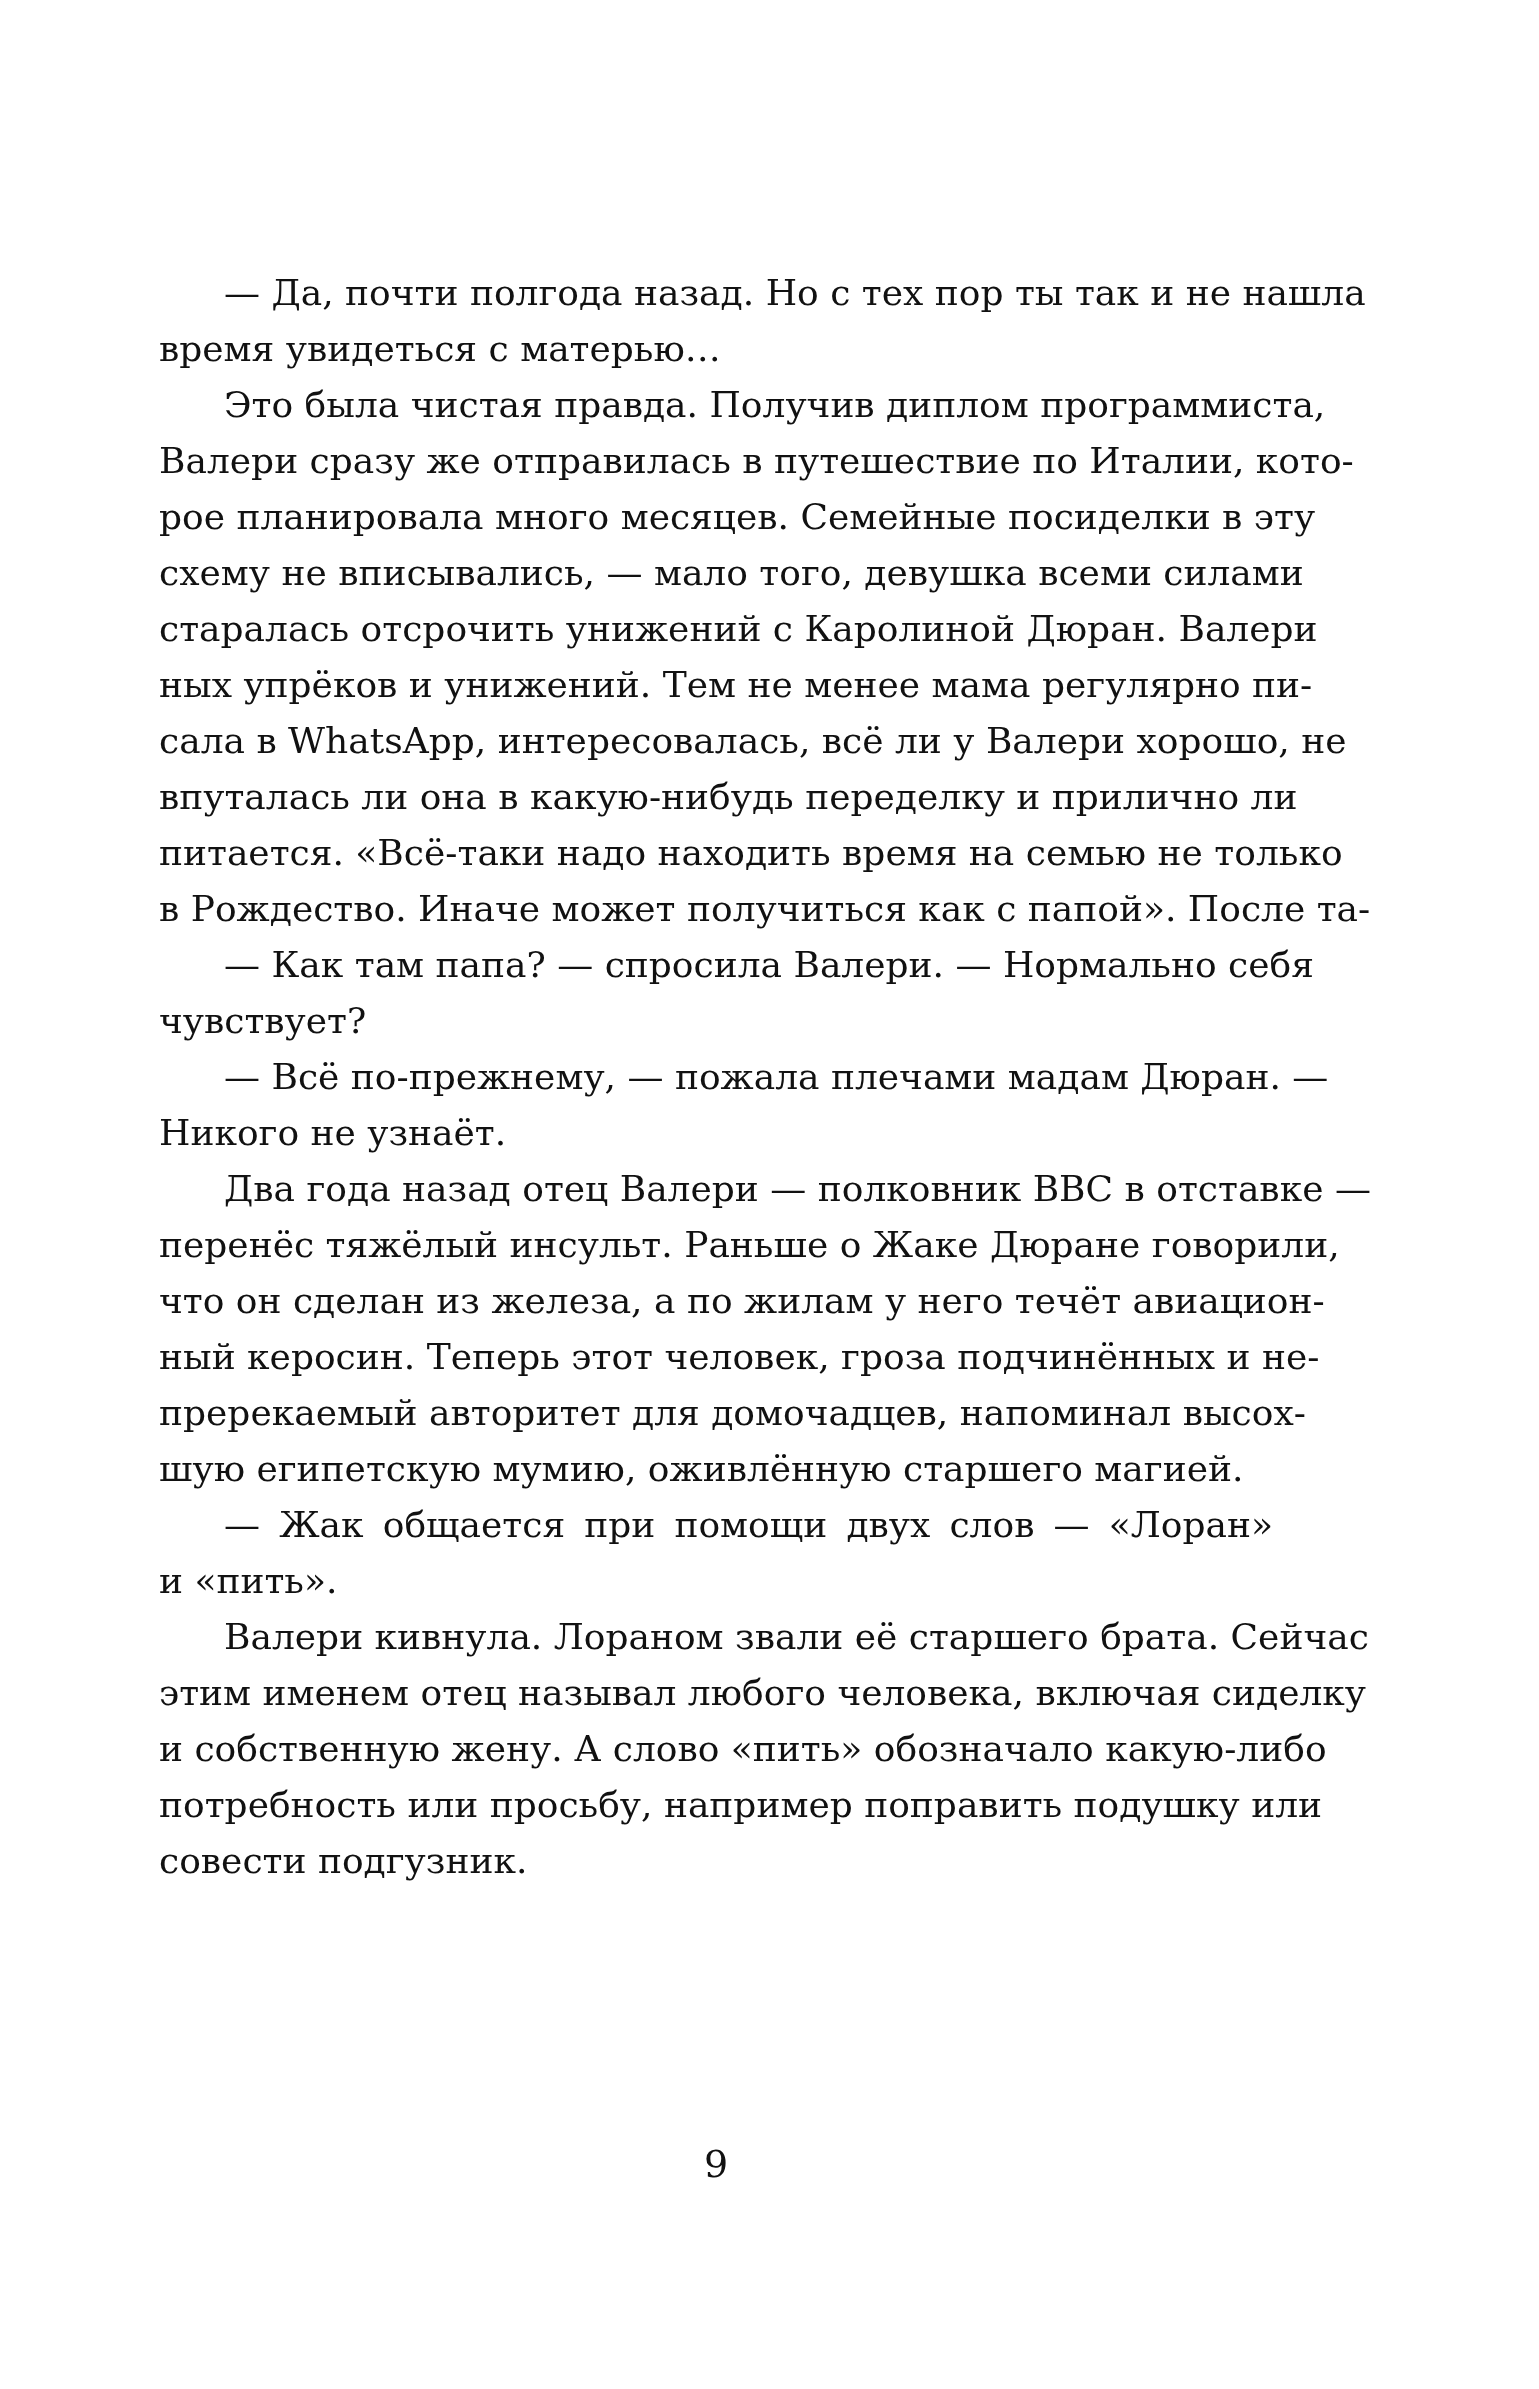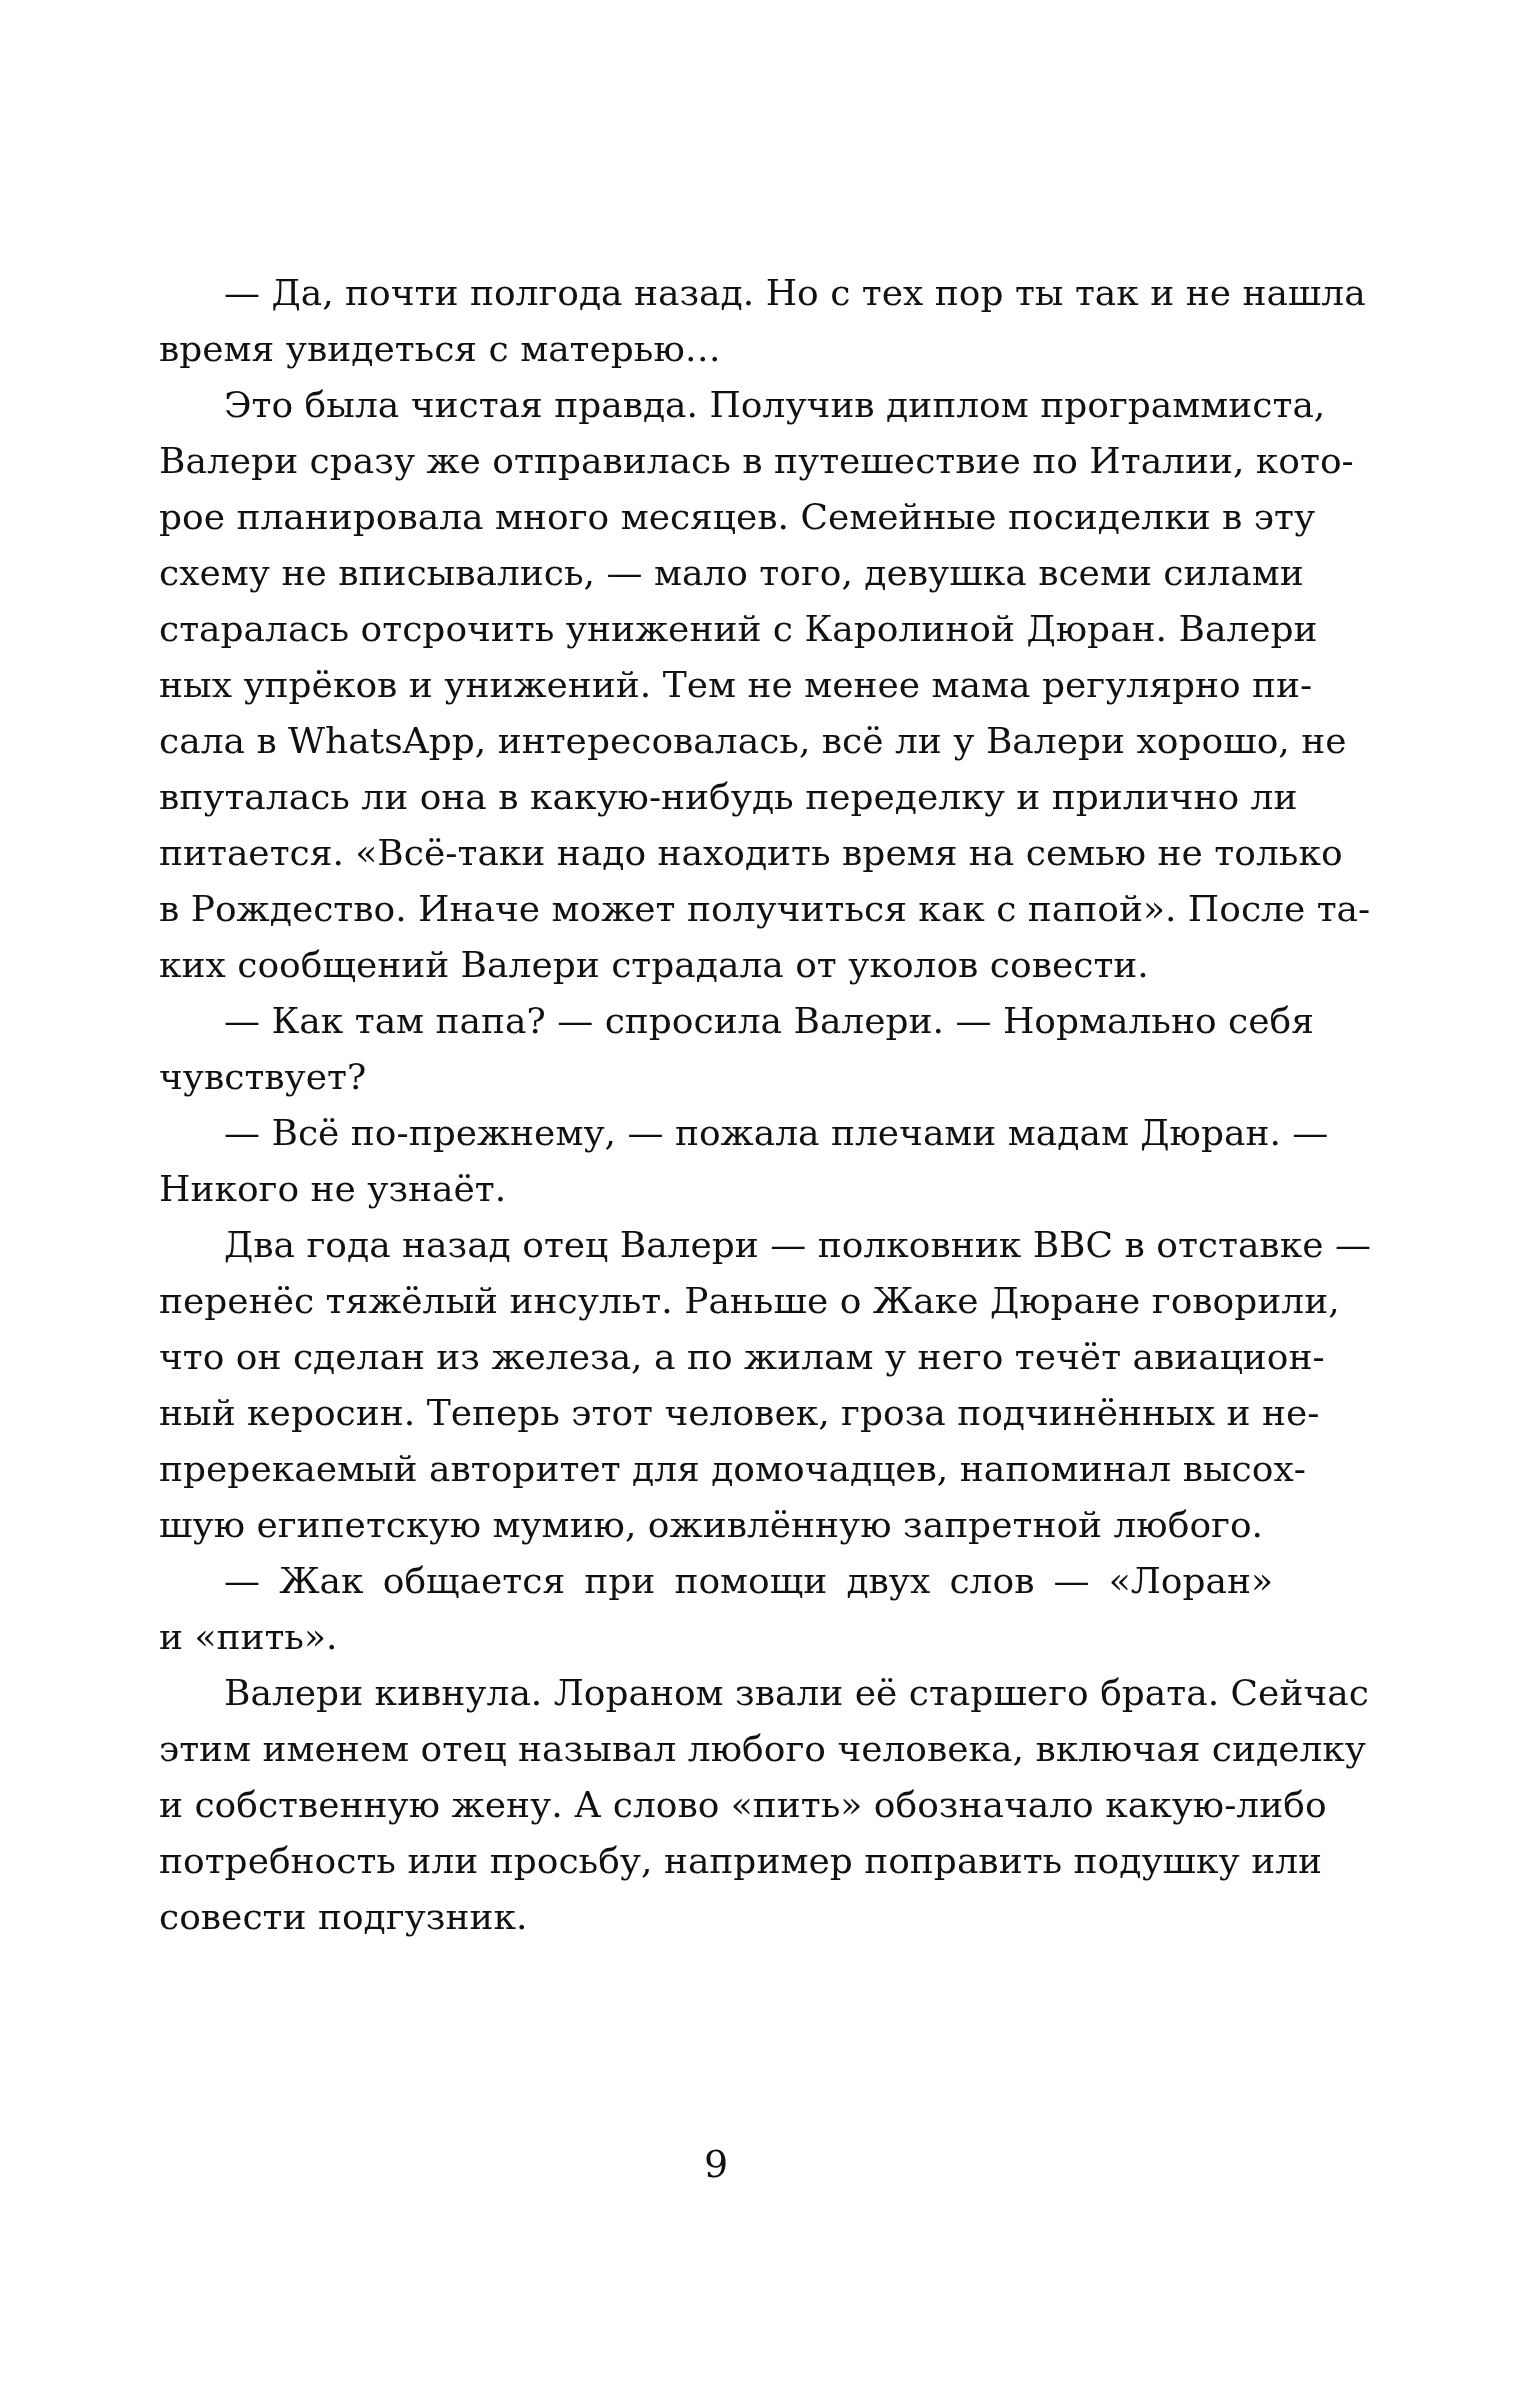--- a/index.html
+++ b/index.html
@@ -71,40 +71,39 @@
       <span class="line indent">Это была чистая правда. Получив диплом программиста,</span>
       <span class="line">Валери сразу же отправилась в путешествие по Италии, кото-</span>
       <span class="line">рое планировала много месяцев. Семейные посиделки в эту</span>
       <span class="line">схему не вписывались, — мало того, девушка всеми силами</span>
       <span class="line">старалась отсрочить унижений с Каролиной Дюран. Валери</span>
       <span class="line">ных упрёков и унижений. Тем не менее мама регулярно пи-</span>
       <span class="line">сала в WhatsApp, интересовалась, всё ли у Валери хорошо, не</span>
       <span class="line">впуталась ли она в какую-нибудь переделку и прилично ли</span>
       <span class="line">питается. «Всё-таки надо находить время на семью не только</span>
       <span class="line">в Рождество. Иначе может получиться как с папой». После та-</span>
-      <span class="line last">ких сообщений Валери страдала от уколов совести.</span>
     </div>
 
     <div>
       <span class="line indent">— Как там папа? — спросила Валери. — Нормально себя</span>
       <span class="line last">чувствует?</span>
     </div>
 
     <div>
       <span class="line indent">— Всё по-прежнему, — пожала плечами мадам Дюран. —</span>
       <span class="line last">Никого не узнаёт.</span>
     </div>
 
     <div>
       <span class="line indent">Два года назад отец Валери — полковник ВВС в отставке —</span>
       <span class="line">перенёс тяжёлый инсульт. Раньше о Жаке Дюране говорили,</span>
       <span class="line">что он сделан из железа, а по жилам у него течёт авиацион-</span>
       <span class="line">ный керосин. Теперь этот человек, гроза подчинённых и не-</span>
       <span class="line">пререкаемый авторитет для домочадцев, напоминал высох-</span>
-      <span class="line last">шую египетскую мумию, оживлённую запретной любого.</span>
+      <span class="line last">шую египетскую мумию, оживлённую старшего магией.</span>
     </div>
 
     <div>
       <span class="line indent">— Жак общается при помощи двух слов — «Лоран»</span>
       <span class="line last">и «пить».</span>
     </div>
 
     <div>
       <span class="line indent">Валери кивнула. Лораном звали её старшего брата. Сейчас</span>
       <span class="line">этим именем отец называл любого человека, включая сиделку</span>

